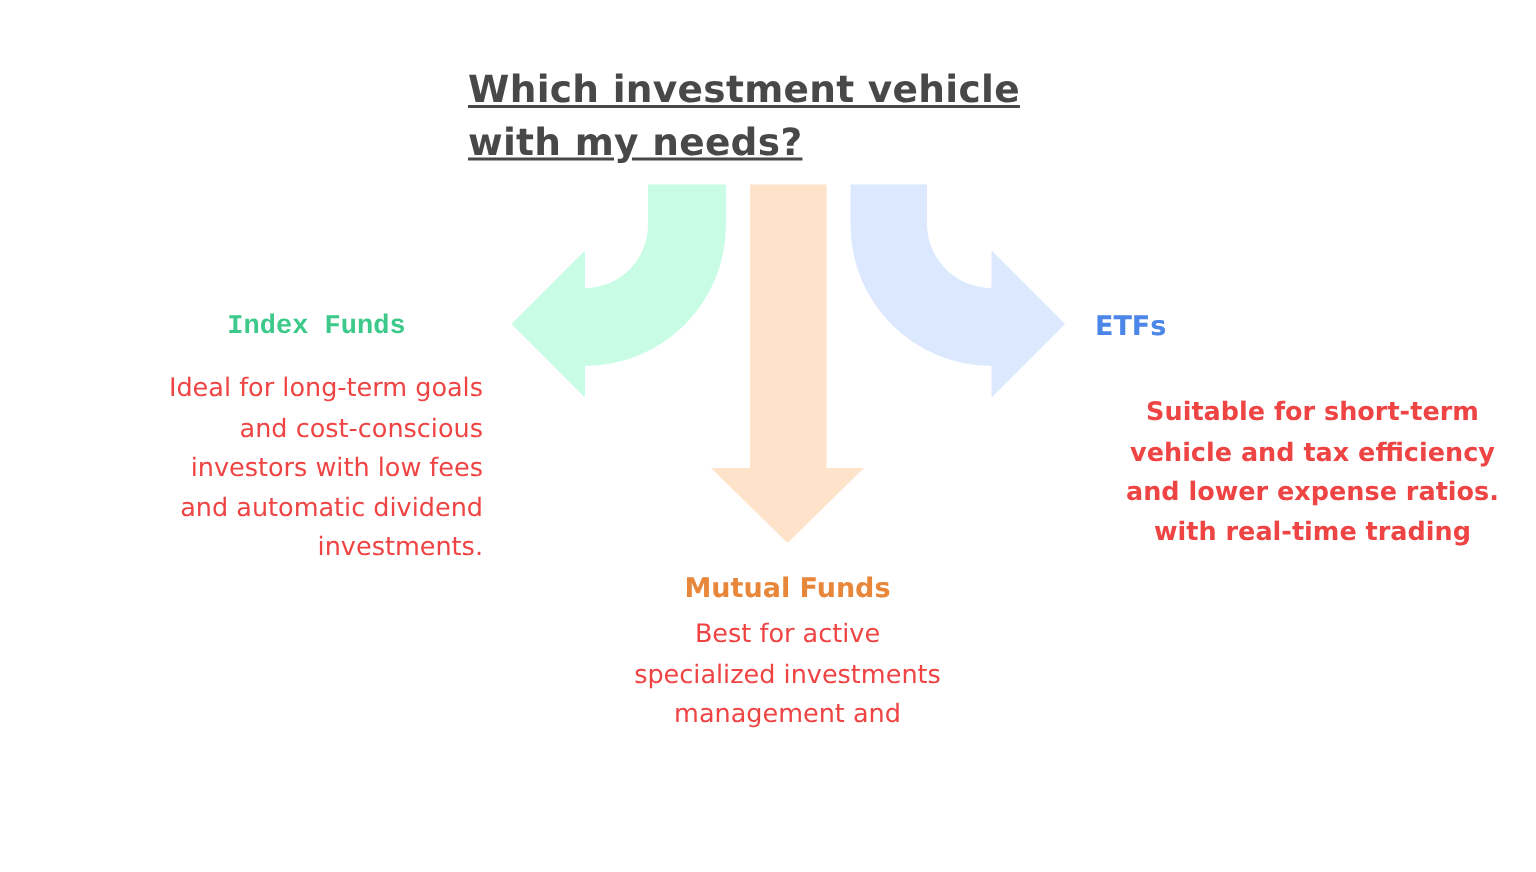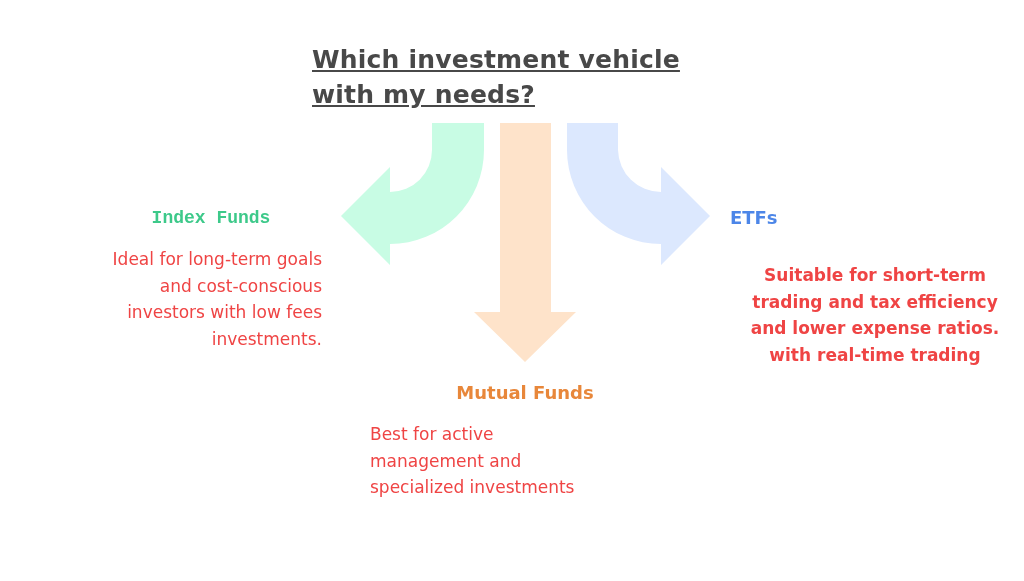--- a/index.html
+++ b/index.html
@@ -9,21 +9,21 @@
              font-size: 25px; font-weight: bold; line-height: 35px; color: #484848; letter-spacing: 0.2px; text-decoration: underline; }
     svg.arrows { position: absolute; left: 0; top: 0; }
     .heading { position: absolute; font-size: 18px; font-weight: bold; line-height: 24px; }
     .desc { position: absolute; font-size: 17px; line-height: 26.6px; color: #ef4444; }
     .desc span { display: block; white-space: nowrap; }
     #h-index { left: 100px; width: 222px; top: 206px; text-align: center; font-family: Liberation Mono, monospace; }
     #d-index { left: 20px; width: 302px; top: 246px; text-align: right; }
     #h-etf { left: 730px; top: 206px; text-align: left; }
     #d-etf { left: 730px; width: 290px; top: 262px; text-align: center; font-weight: bold; }
     #h-mutual { left: 380px; width: 290px; top: 381px; text-align: center; }
-    #d-mutual { left: 370px; width: 310px; top: 421px; }
+    #d-mutual { left: 370px; width: 310px; top: 410px; text-align: center; }
   </style>
 </head>
 <body>
 
 <div class="title">
   <span style="display:block">Which investment vehicle</span>
   <span style="display:block">with my needs?</span>
 </div>
 
 <svg class="arrows" width="1024" height="581" viewBox="0 0 1024 581">
@@ -33,29 +33,30 @@
   <path d="M500 123 L551 123 L551 312 L576 312 L525 362 L474 312 L500 312 Z" fill="#FEE3CA"></path>
 
   <path d="M618 123 L567 123 L567 150 A94 94 0 0 0 661 244 L661 265 L710 216 L661 167 L661 192 A43 43 0 0 1 618 150 Z" fill="#DCE8FE"></path>
 </svg>
 
 <div class="heading" id="h-index" style="color:#3DC98A">Index Funds</div>
 <div class="desc" id="d-index">
   <span>Ideal for long-term goals</span>
   <span>and cost-conscious</span>
   <span>investors with low fees</span>
+  <span>and automatic dividend</span>
   <span>investments.</span>
 </div>
 
 <div class="heading" id="h-etf" style="color:#4C86E8">ETFs</div>
 <div class="desc" id="d-etf">
   <span>Suitable for short-term</span>
-  <span>trading and tax efficiency</span>
+  <span>vehicle and tax efficiency</span>
   <span>and lower expense ratios.</span>
   <span>with real-time trading</span>
 </div>
 
 <div class="heading" id="h-mutual" style="color:#E8873A">Mutual Funds</div>
 <div class="desc" id="d-mutual">
   <span>Best for active</span>
+  <span>specialized investments</span>
   <span>management and</span>
-  <span>specialized investments</span>
 </div>
 
 </body></html>

